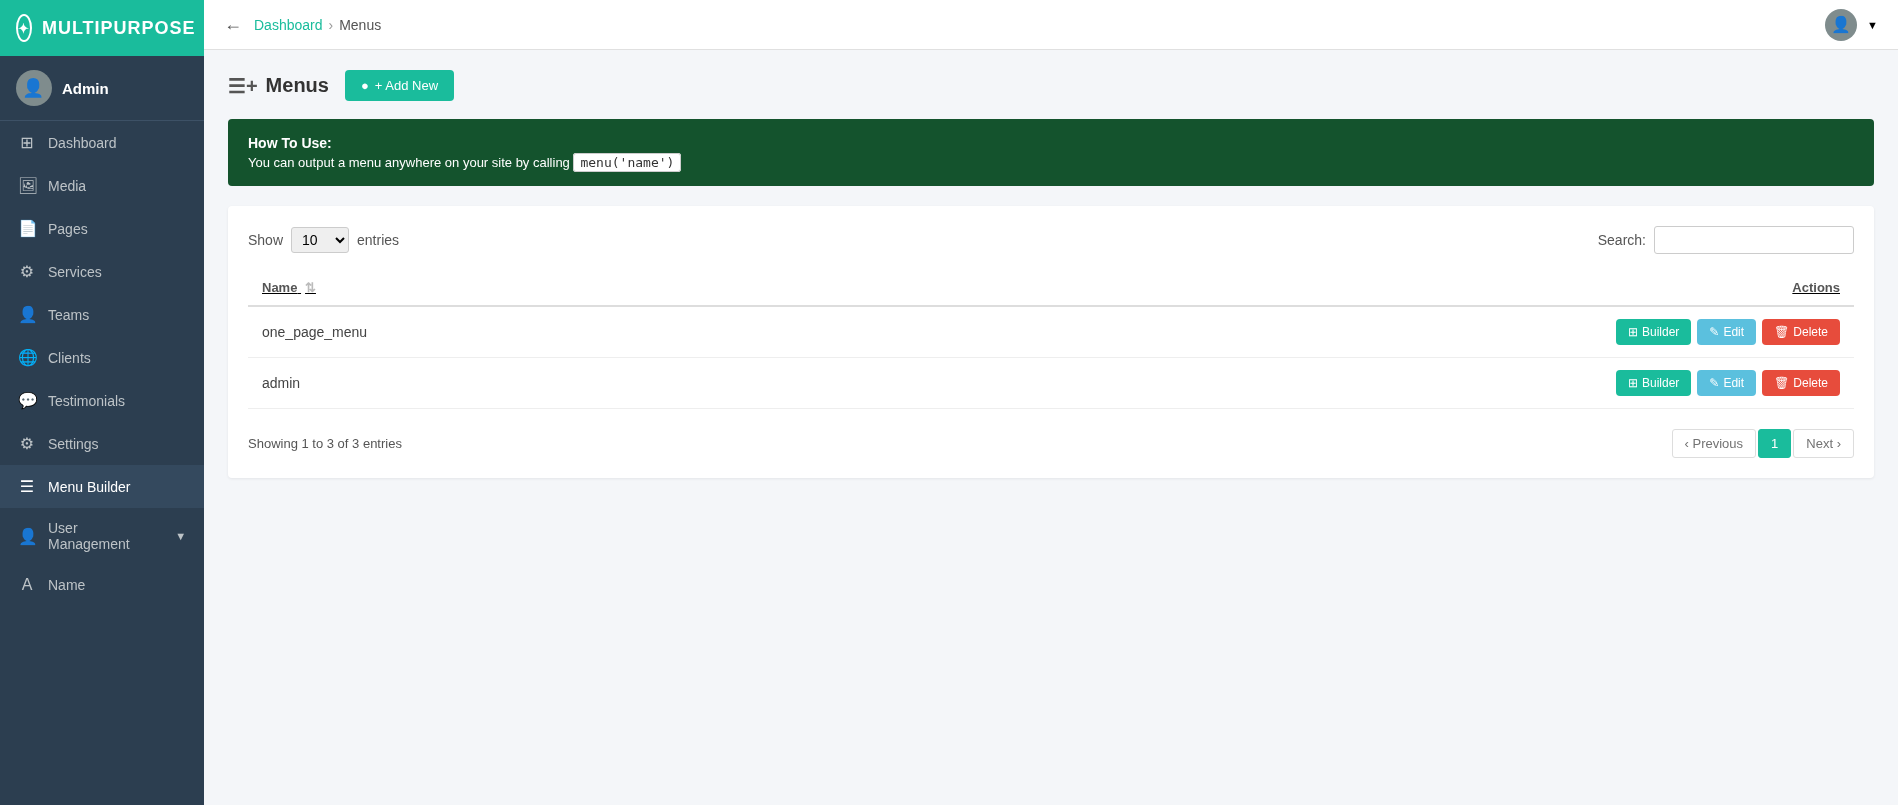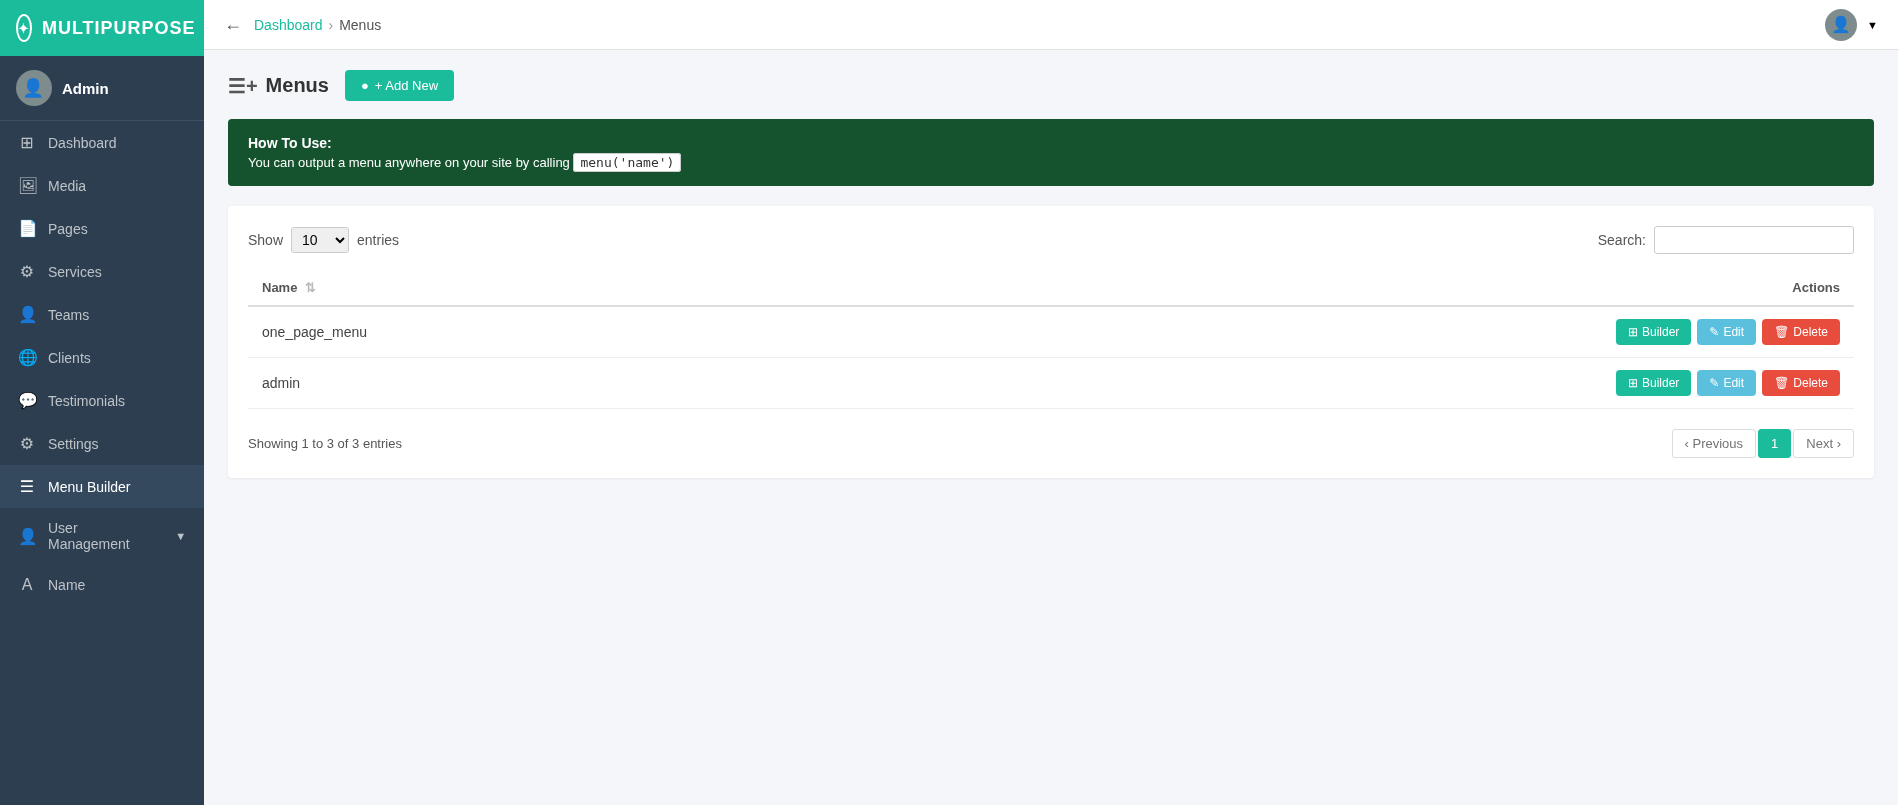--- a/index.html
+++ b/index.html
@@ -193,20 +193,21 @@
     }
 
     
     table {
       width: 100%;
       border-collapse: collapse;
       font-size: 14px;
     }
     thead tr {
       border-bottom: 2px solid #ddd;
+      text-decoration: underline;
     }
     thead th {
       padding: 10px 14px;
       text-align: left;
       font-weight: 600;
       color: #555;
       font-size: 13px;
     }
     thead th .sort-icon { color: #bbb; margin-left: 4px; }
     tbody tr {

